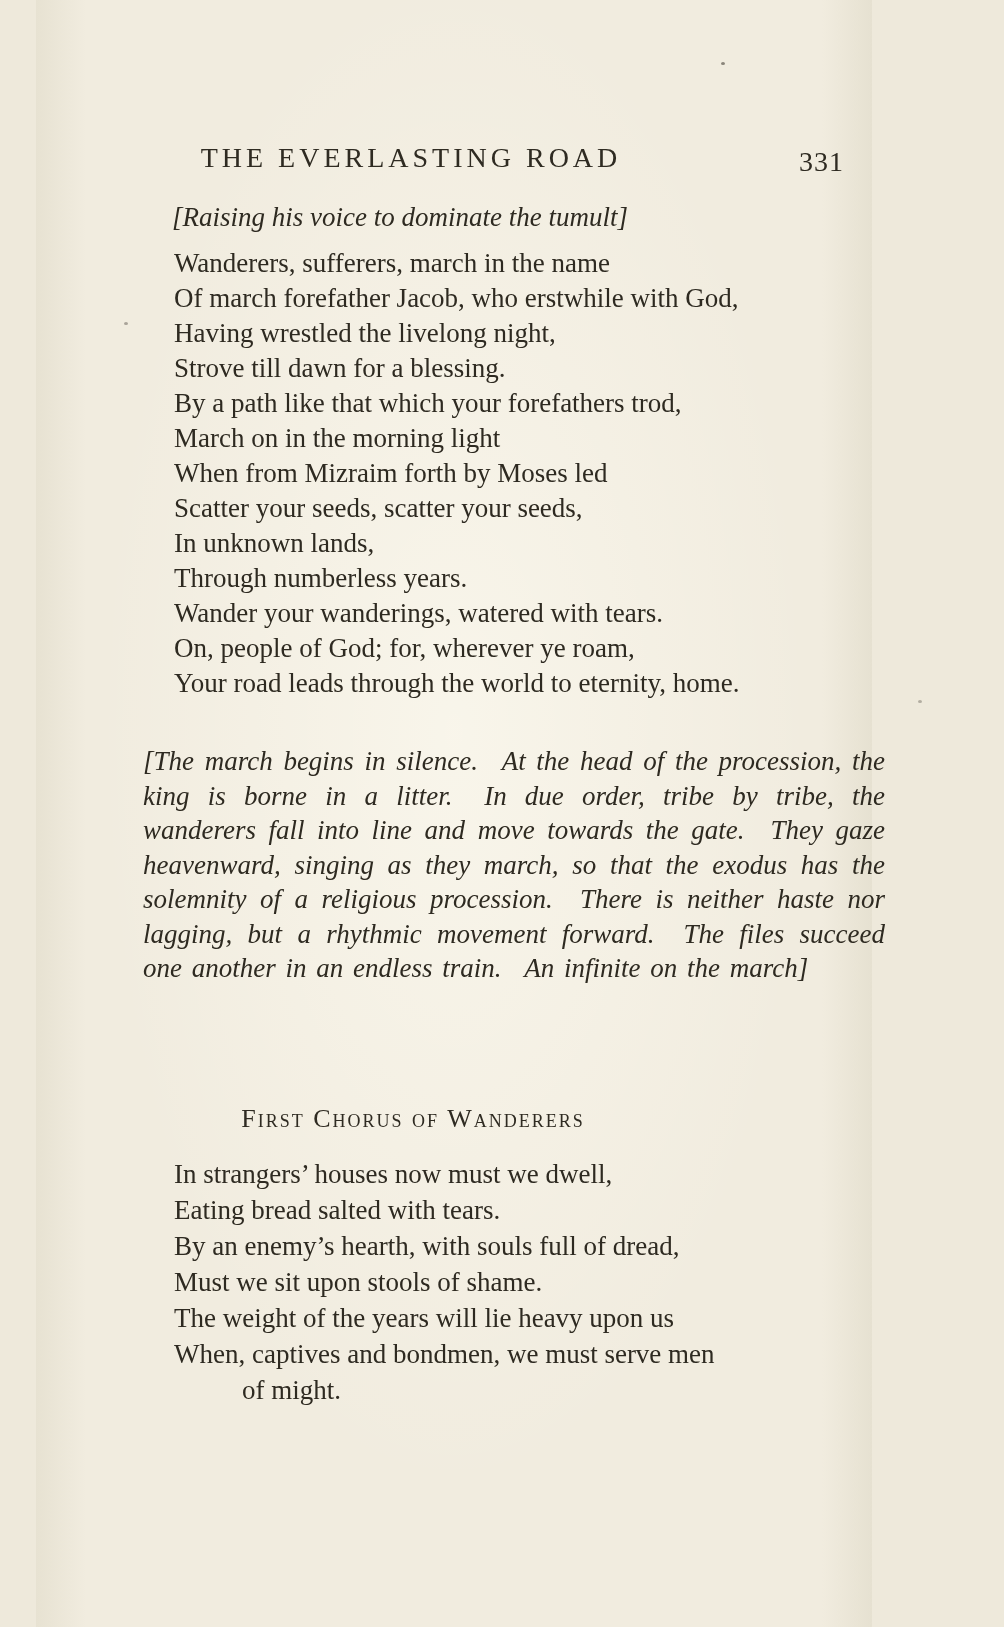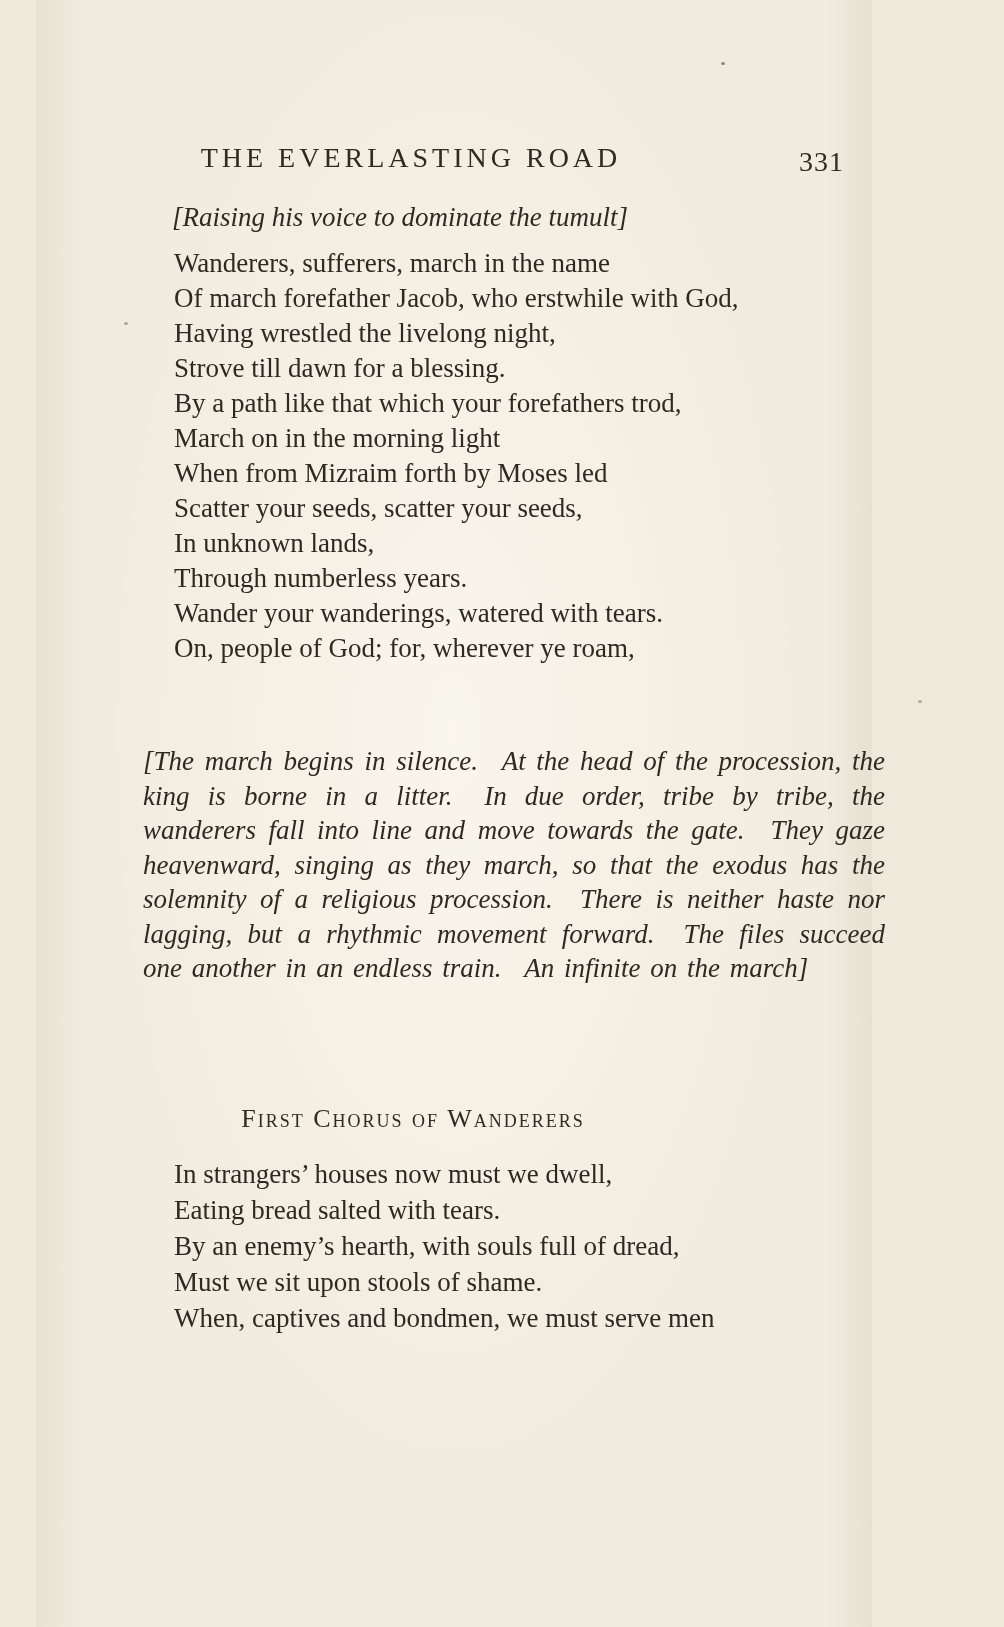--- a/index.html
+++ b/index.html
@@ -136,29 +136,32 @@
       <div class="verse-line">Having wrestled the livelong night,</div>
       <div class="verse-line">Strove till dawn for a blessing.</div>
       <div class="verse-line">By a path like that which your forefathers trod,</div>
       <div class="verse-line">March on in the morning light</div>
       <div class="verse-line">When from Mizraim forth by Moses led</div>
       <div class="verse-line">Scatter your seeds, scatter your seeds,</div>
       <div class="verse-line">In unknown lands,</div>
       <div class="verse-line">Through numberless years.</div>
       <div class="verse-line">Wander your wanderings, watered with tears.</div>
       <div class="verse-line">On, people of God; for, wherever ye roam,</div>
+      <div class="verse-line">Your road leads through the world to eternity, home.</div>
     </div>
 
   <div class="stage-direction-2">[The march begins in silence.  At the head of the procession, the king is borne in a litter.  In due order, tribe by tribe, the wanderers fall into line and move towards the gate.  They gaze heavenward, singing as they march, so that the exodus has the solemnity of a religious procession.  There is neither haste nor lagging, but a rhythmic movement forward.  The files succeed one another in an endless train.  An infinite on the march]</div>
 
   <div class="section-heading">
     <div class="section-heading-inner">First Chorus of Wanderers</div>
   </div>
 
   <div class="chorus">
       <div class="verse-line">In strangers’ houses now must we dwell,</div>
       <div class="verse-line">Eating bread salted with tears.</div>
       <div class="verse-line">By an enemy’s hearth, with souls full of dread,</div>
       <div class="verse-line">Must we sit upon stools of shame.</div>
+      <div class="verse-line">The weight of the years will lie heavy upon us</div>
       <div class="verse-line">When, captives and bondmen, we must serve men</div>
+      <div class="verse-line indent">of might.</div>
     </div>
 
 </div>
 
 </body></html>

